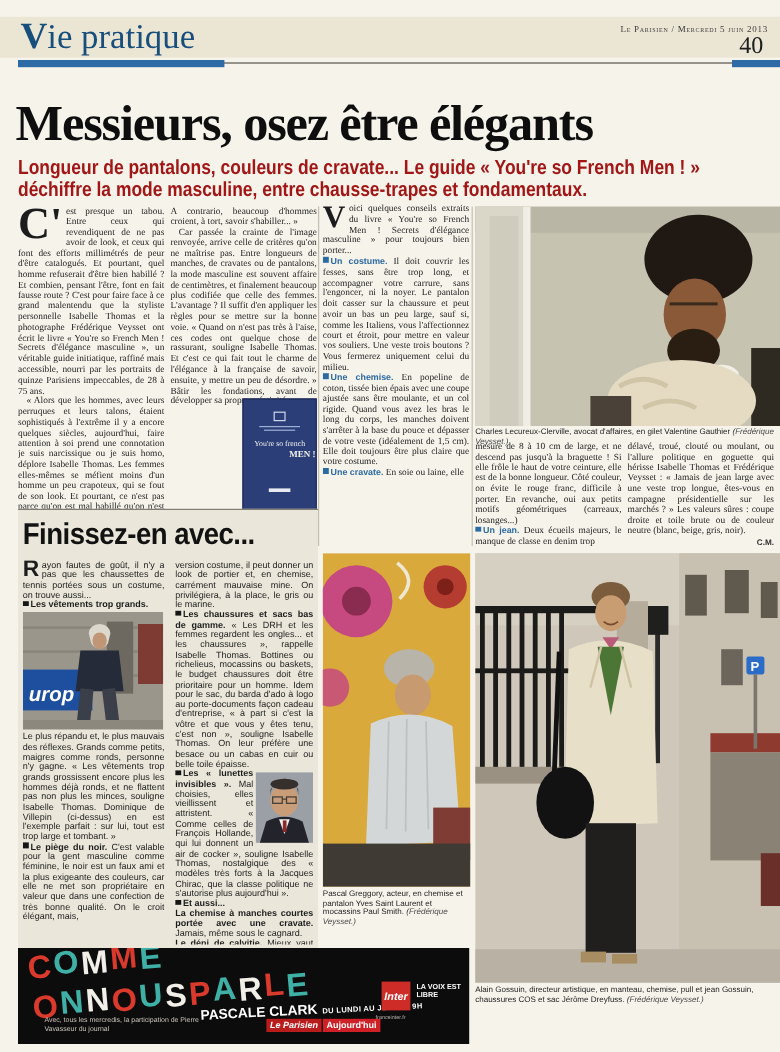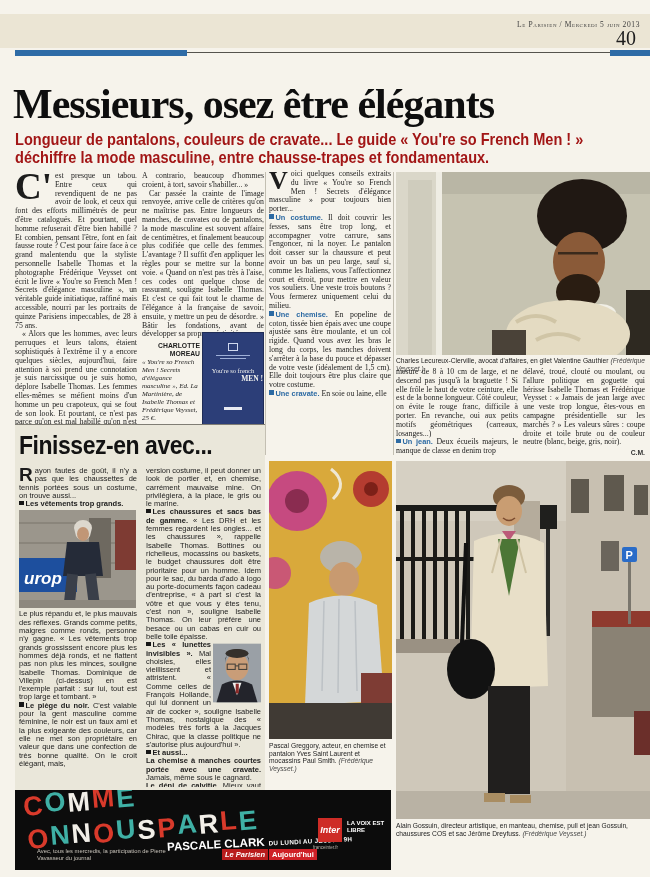--- a/index.html
+++ b/index.html
@@ -92,20 +92,23 @@
                font-weight:700; font-style:italic; font-size:9px; text-align:center; line-height:24px; }
   .inter-site { position:absolute; left:298px; top:55px; font-size:4.5px; color:#b9b4ab; }
   .ad-tagline { position:absolute; left:332px; top:30px; width:40px; color:#fff; font-weight:700; font-size:6px; line-height:7px; }
 </style>
 </head>
 <body>
 
 <div id="page">
 
   <div class="band"></div>
+  <div class="section-logo">
+    <span class="ini">V</span><span>ie pratique</span>
+  </div>
   <div class="edition">Le Parisien / Mercredi 5 juin 2013</div>
   <div class="pagenum">40</div>
   <div class="rule-row">
     <div class="rule-thin"></div>
     <div class="rule-blue-l"></div>
     <div class="rule-blue-r"></div>
   </div>
 
   <h1 class="headline">Messieurs, osez être élégants</h1>
   <div class="subhead">
@@ -113,24 +116,20 @@
     <div>déchiffre la mode masculine, entre chausse-trapes et fondamentaux.</div>
   </div>
 
   <div class="col" id="intro-c1">
     <p class="noindent"><span class="dropcap">C'</span><span>est presque un tabou. Entre ceux qui revendiquent de ne pas avoir de look, et ceux qui font des efforts millimétrés de peur d'être catalogués. Et pourtant, quel homme refuserait d'être bien habillé ? Et combien, pensant l'être, font en fait fausse route ? C'est pour faire face à ce grand malentendu que la styliste personnelle Isabelle Thomas et la photographe Frédérique Veysset ont écrit le livre « You're so French Men ! Secrets d'élégance masculine », un véritable guide initiatique, raffiné mais accessible, nourri par les portraits de quinze Parisiens impeccables, de 28 à 75 ans.</span></p>
     <p><span>« Alors que les hommes, avec leurs perruques et leurs talons, étaient sophistiqués à l'extrême il y a encore quelques siècles, aujourd'hui, faire attention à soi prend une connotation je suis narcissique ou je suis homo, déplore Isabelle Thomas. Les femmes elles-mêmes se méfient moins d'un homme un peu crapoteux, qui se fout de son look. Et pourtant, ce n'est pas parce qu'on est mal habillé qu'on n'est pas narcissique !</span></p>
   </div>
   <div class="col" id="intro-c2">
     <p class="noindent"><span>A contrario, beaucoup d'hommes croient, à tort, savoir s'habiller... »</span></p>
     <p><span>Car passée la crainte de l'image renvoyée, arrive celle de critères qu'on ne maîtrise pas. Entre longueurs de manches, de cravates ou de pantalons, la mode masculine est souvent affaire de centimètres, et finalement beaucoup plus codifiée que celle des femmes. L'avantage ? Il suffit d'en appliquer les règles pour se mettre sur la bonne voie. « Quand on n'est pas très à l'aise, ces codes ont quelque chose de rassurant, souligne Isabelle Thomas. Et c'est ce qui fait tout le charme de l'élégance à la française de savoir, ensuite, y mettre un peu de désordre. » Bâtir les fondations, avant de développer sa propre créativité.</span></p>
-    <div class="byline-wrap">
-      <div class="byline">CHARLOTTE MOREAU</div>
-      <div class="bookref">« You're so French Men ! Secrets d'élégance masculine », Ed. La Martinière, de Isabelle Thomas et Frédérique Veysset, 25 €.</div>
-    </div>
   </div>
 
   <div class="bookcover">
     <div class="emb"></div>
     <div class="auth"></div>
     <div class="auth" style="width:26px"></div>
     <div class="t1">You're so french</div>
     <div class="t2">MEN !</div>
     <div class="pub"></div>
   </div>

